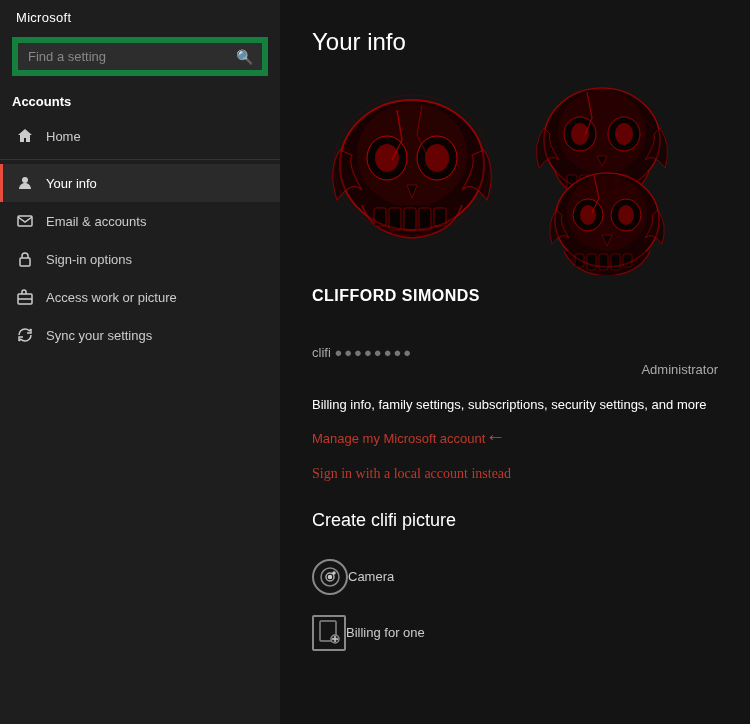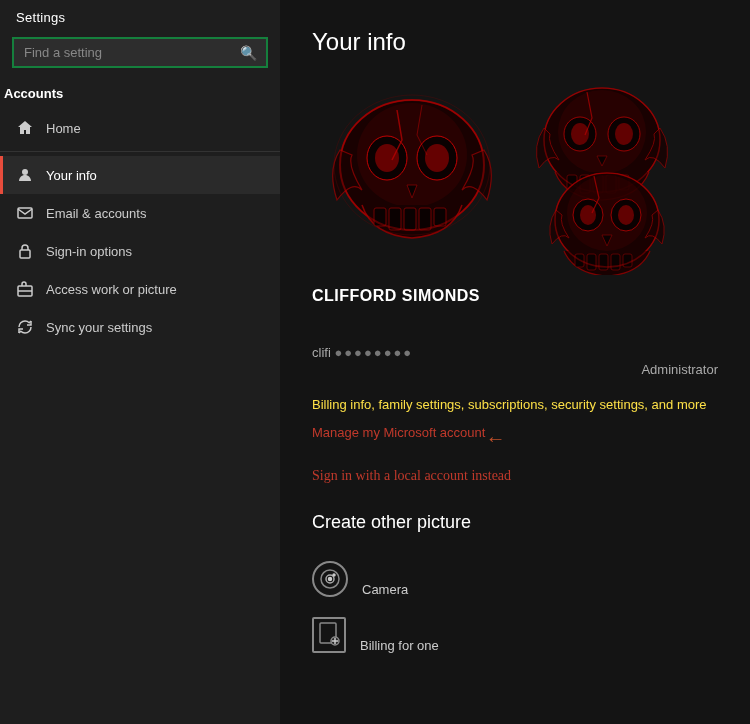--- a/index.html
+++ b/index.html
@@ -29,21 +29,21 @@
       font-weight: 400;
       letter-spacing: 0.3px;
     }
 
     .search-box {
       margin: 4px 12px 12px 12px;
       position: relative;
       display: flex;
       align-items: center;
       background: #2d2d2d;
-      border: 2px solid #15803d;
+      border: 6px solid #15803d;
     }
 
     .search-box input {
       background: transparent;
       border: none;
       outline: none;
       color: #ccc;
       font-size: 13px;
       padding: 6px 10px;
       width: 100%;
@@ -57,21 +57,21 @@
       color: #aaa;
       padding: 4px 8px;
       cursor: pointer;
       font-size: 14px;
     }
 
     .accounts-label {
       color: #ffffff;
       font-size: 13px;
       font-weight: 600;
-      padding: 6px 16px 8px 4px;
+      padding: 6px 16px 8px 12px;
     }
 
     .nav-item {
       display: flex;
       align-items: center;
       padding: 10px 16px;
       color: #cccccc;
       font-size: 13px;
       cursor: pointer;
       position: relative;
@@ -144,32 +144,32 @@
     }
 
     .user-role {
       color: #aaaaaa;
       font-size: 13px;
       margin-bottom: 18px;
       text-align: right;
     }
 
     .billing-info-text {
-      color: #fde047;
+      color: #ffffff;
       font-size: 13px;
       line-height: 1.5;
       margin-bottom: 8px;
     }
 
     .manage-link {
       color: #c0392b;
       font-size: 13px;
       cursor: pointer;
       display: inline-flex;
-      align-items: flex-start;
+      align-items: flex-end;
       margin-bottom: 20px;
     }
 
     .arrow-icon {
       display: inline-block;
       color: #c0502a;
       font-size: 20px;
     }
 
     .sign-in-local {
@@ -182,22 +182,21 @@
 
     .section-title {
       color: #ffffff;
       font-size: 18px;
       font-weight: 300;
       margin-bottom: 18px;
     }
 
     .picture-option {
       display: flex;
-      align-items: flex-end;
-      gap: 14px;
+      align-items: center;
       padding: 10px 0;
       cursor: pointer;
     }
 
     .picture-option-icon {
       width: 36px;
       height: 36px;
       border: 2px solid #888;
       border-radius: 50%;
       display: flex;
@@ -221,21 +220,21 @@
     .divider {
       border: none;
       border-top: 1px solid #333;
       margin: 4px 0;
     }
   </style>
 </head>
 <body>
 
 <div class="sidebar">
-  <div class="sidebar-title">Settings</div>
+  <div class="sidebar-title">Microsoft</div>
 
   <div class="search-box">
     <input type="text" placeholder="Find a setting" style="">
     <button class="search-icon-btn">🔍</button>
   </div>
 
   <div class="accounts-label">Accounts</div>
 
   <div class="nav-item">
     <span class="nav-icon">
@@ -398,21 +397,21 @@
   
   <div class="manage-link">
     <span>Manage my Microsoft account</span>
     <span class="arrow-icon">←</span>
   </div>
 
   
   <div class="sign-in-local">Sign in with a local account instead</div>
 
   
-  <div class="section-title">Create other picture</div>
+  <div class="section-title">Create clifi picture</div>
 
   
   <div class="picture-option">
     <div class="picture-option-icon">
       <svg width="22" height="22" viewBox="0 0 22 22" fill="none" stroke="#ccc" stroke-width="1.5">
         <circle cx="11" cy="11" r="9" stroke="#888" stroke-width="1.5"></circle>
         <circle cx="11" cy="11" r="4" stroke="#aaa" stroke-width="1.5"></circle>
         <circle cx="11" cy="11" r="1.5" fill="#ccc"></circle>
         <circle cx="15" cy="7" r="1" fill="#ccc"></circle>
       </svg>

